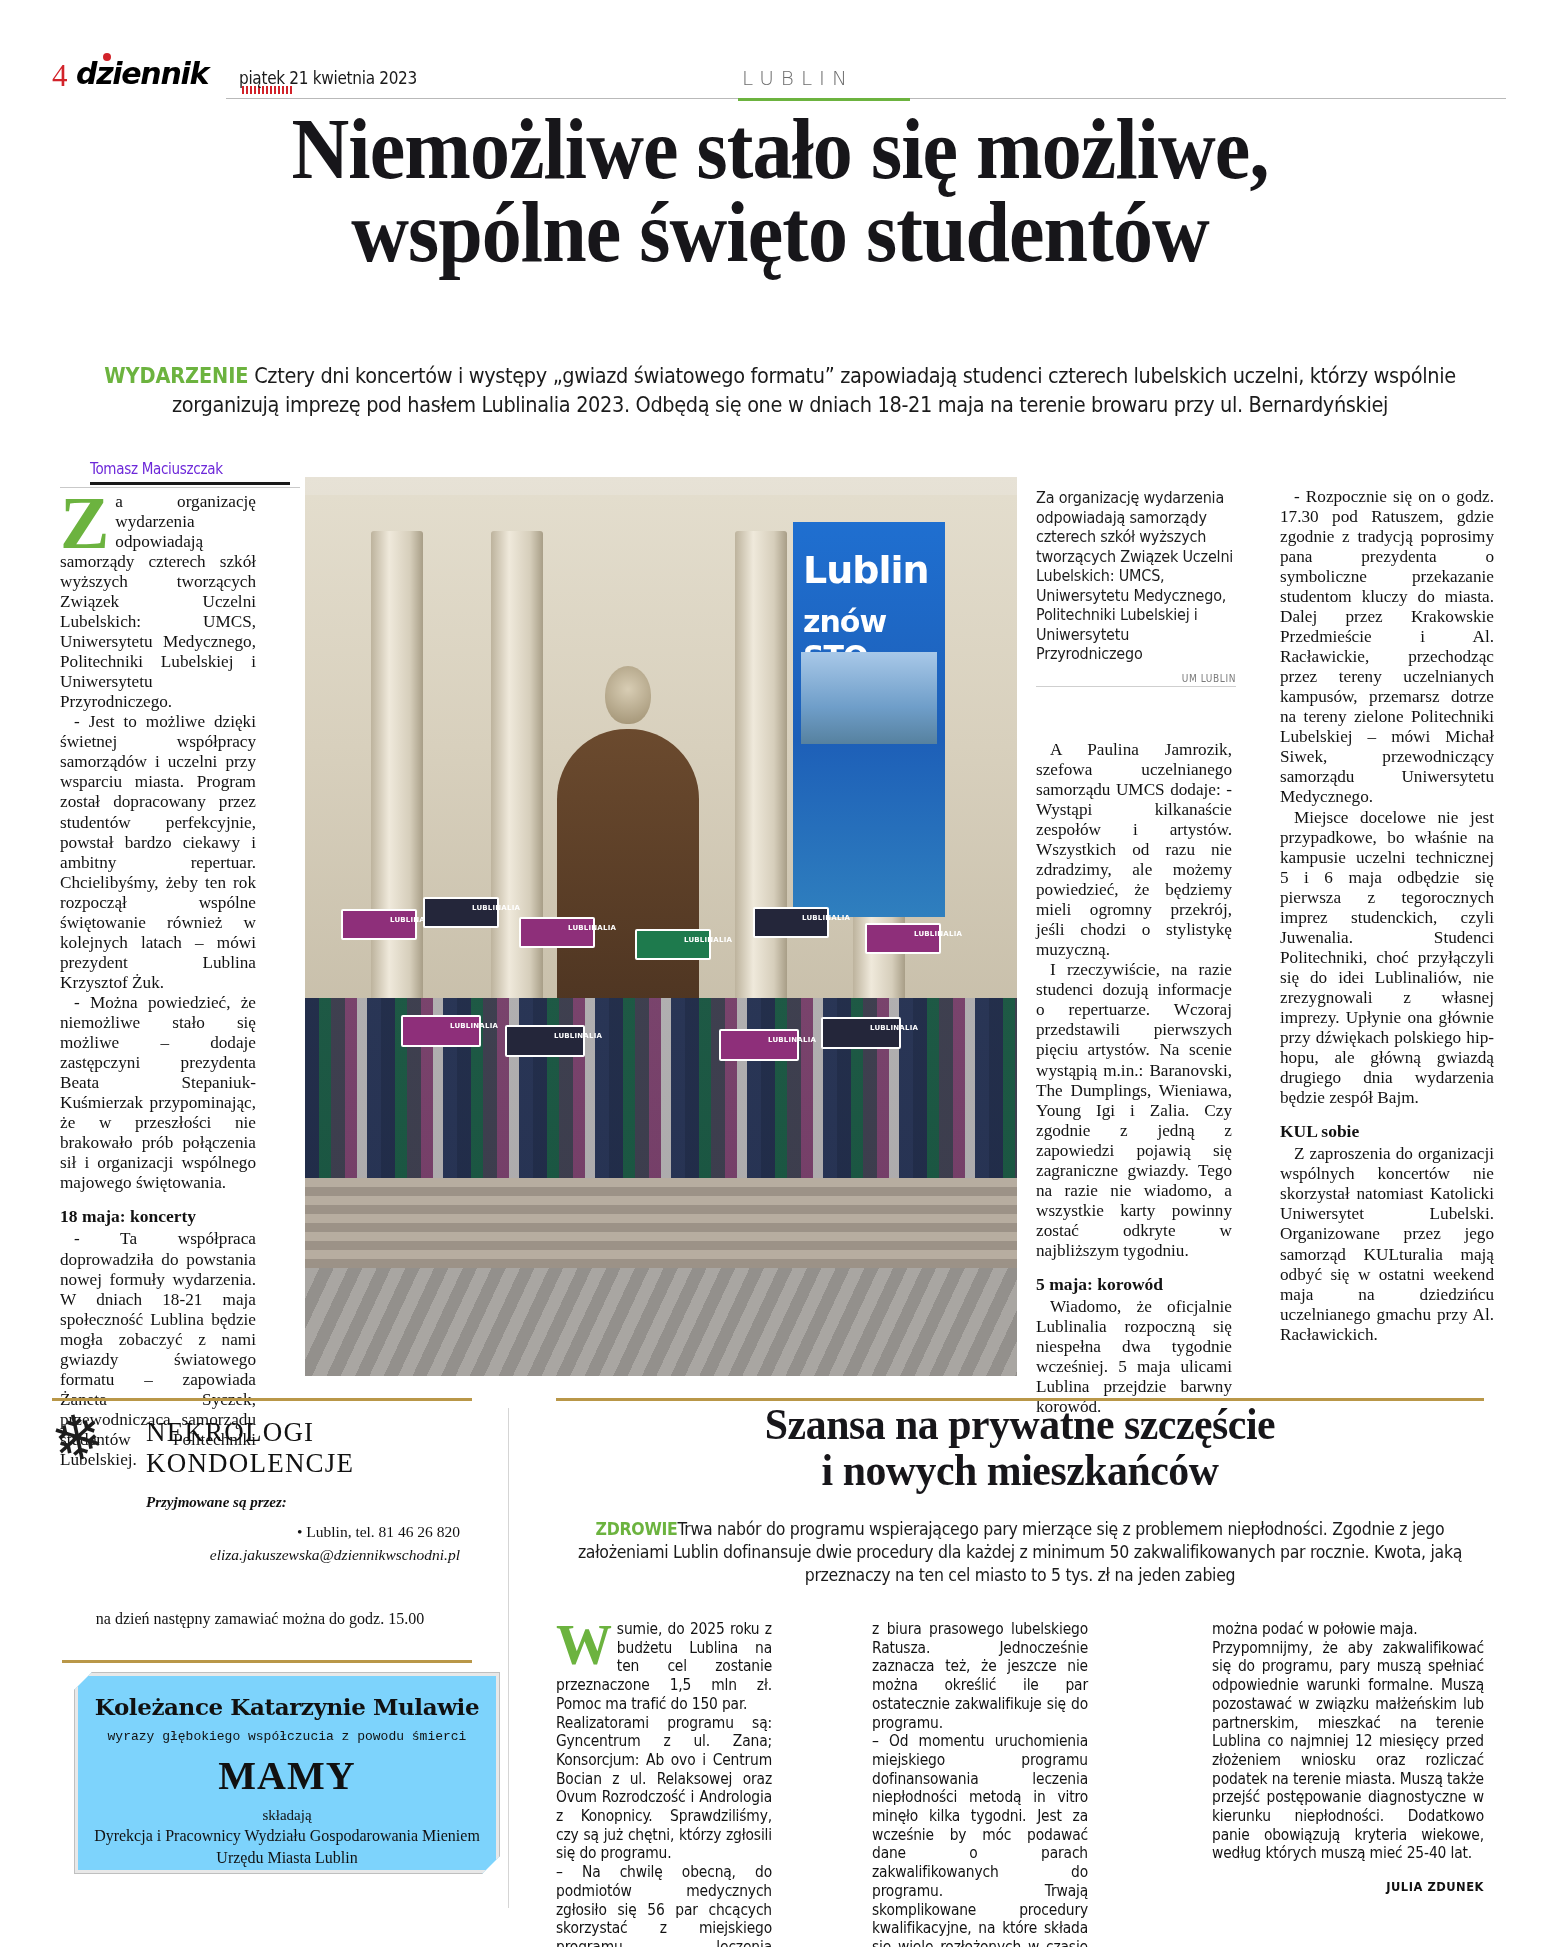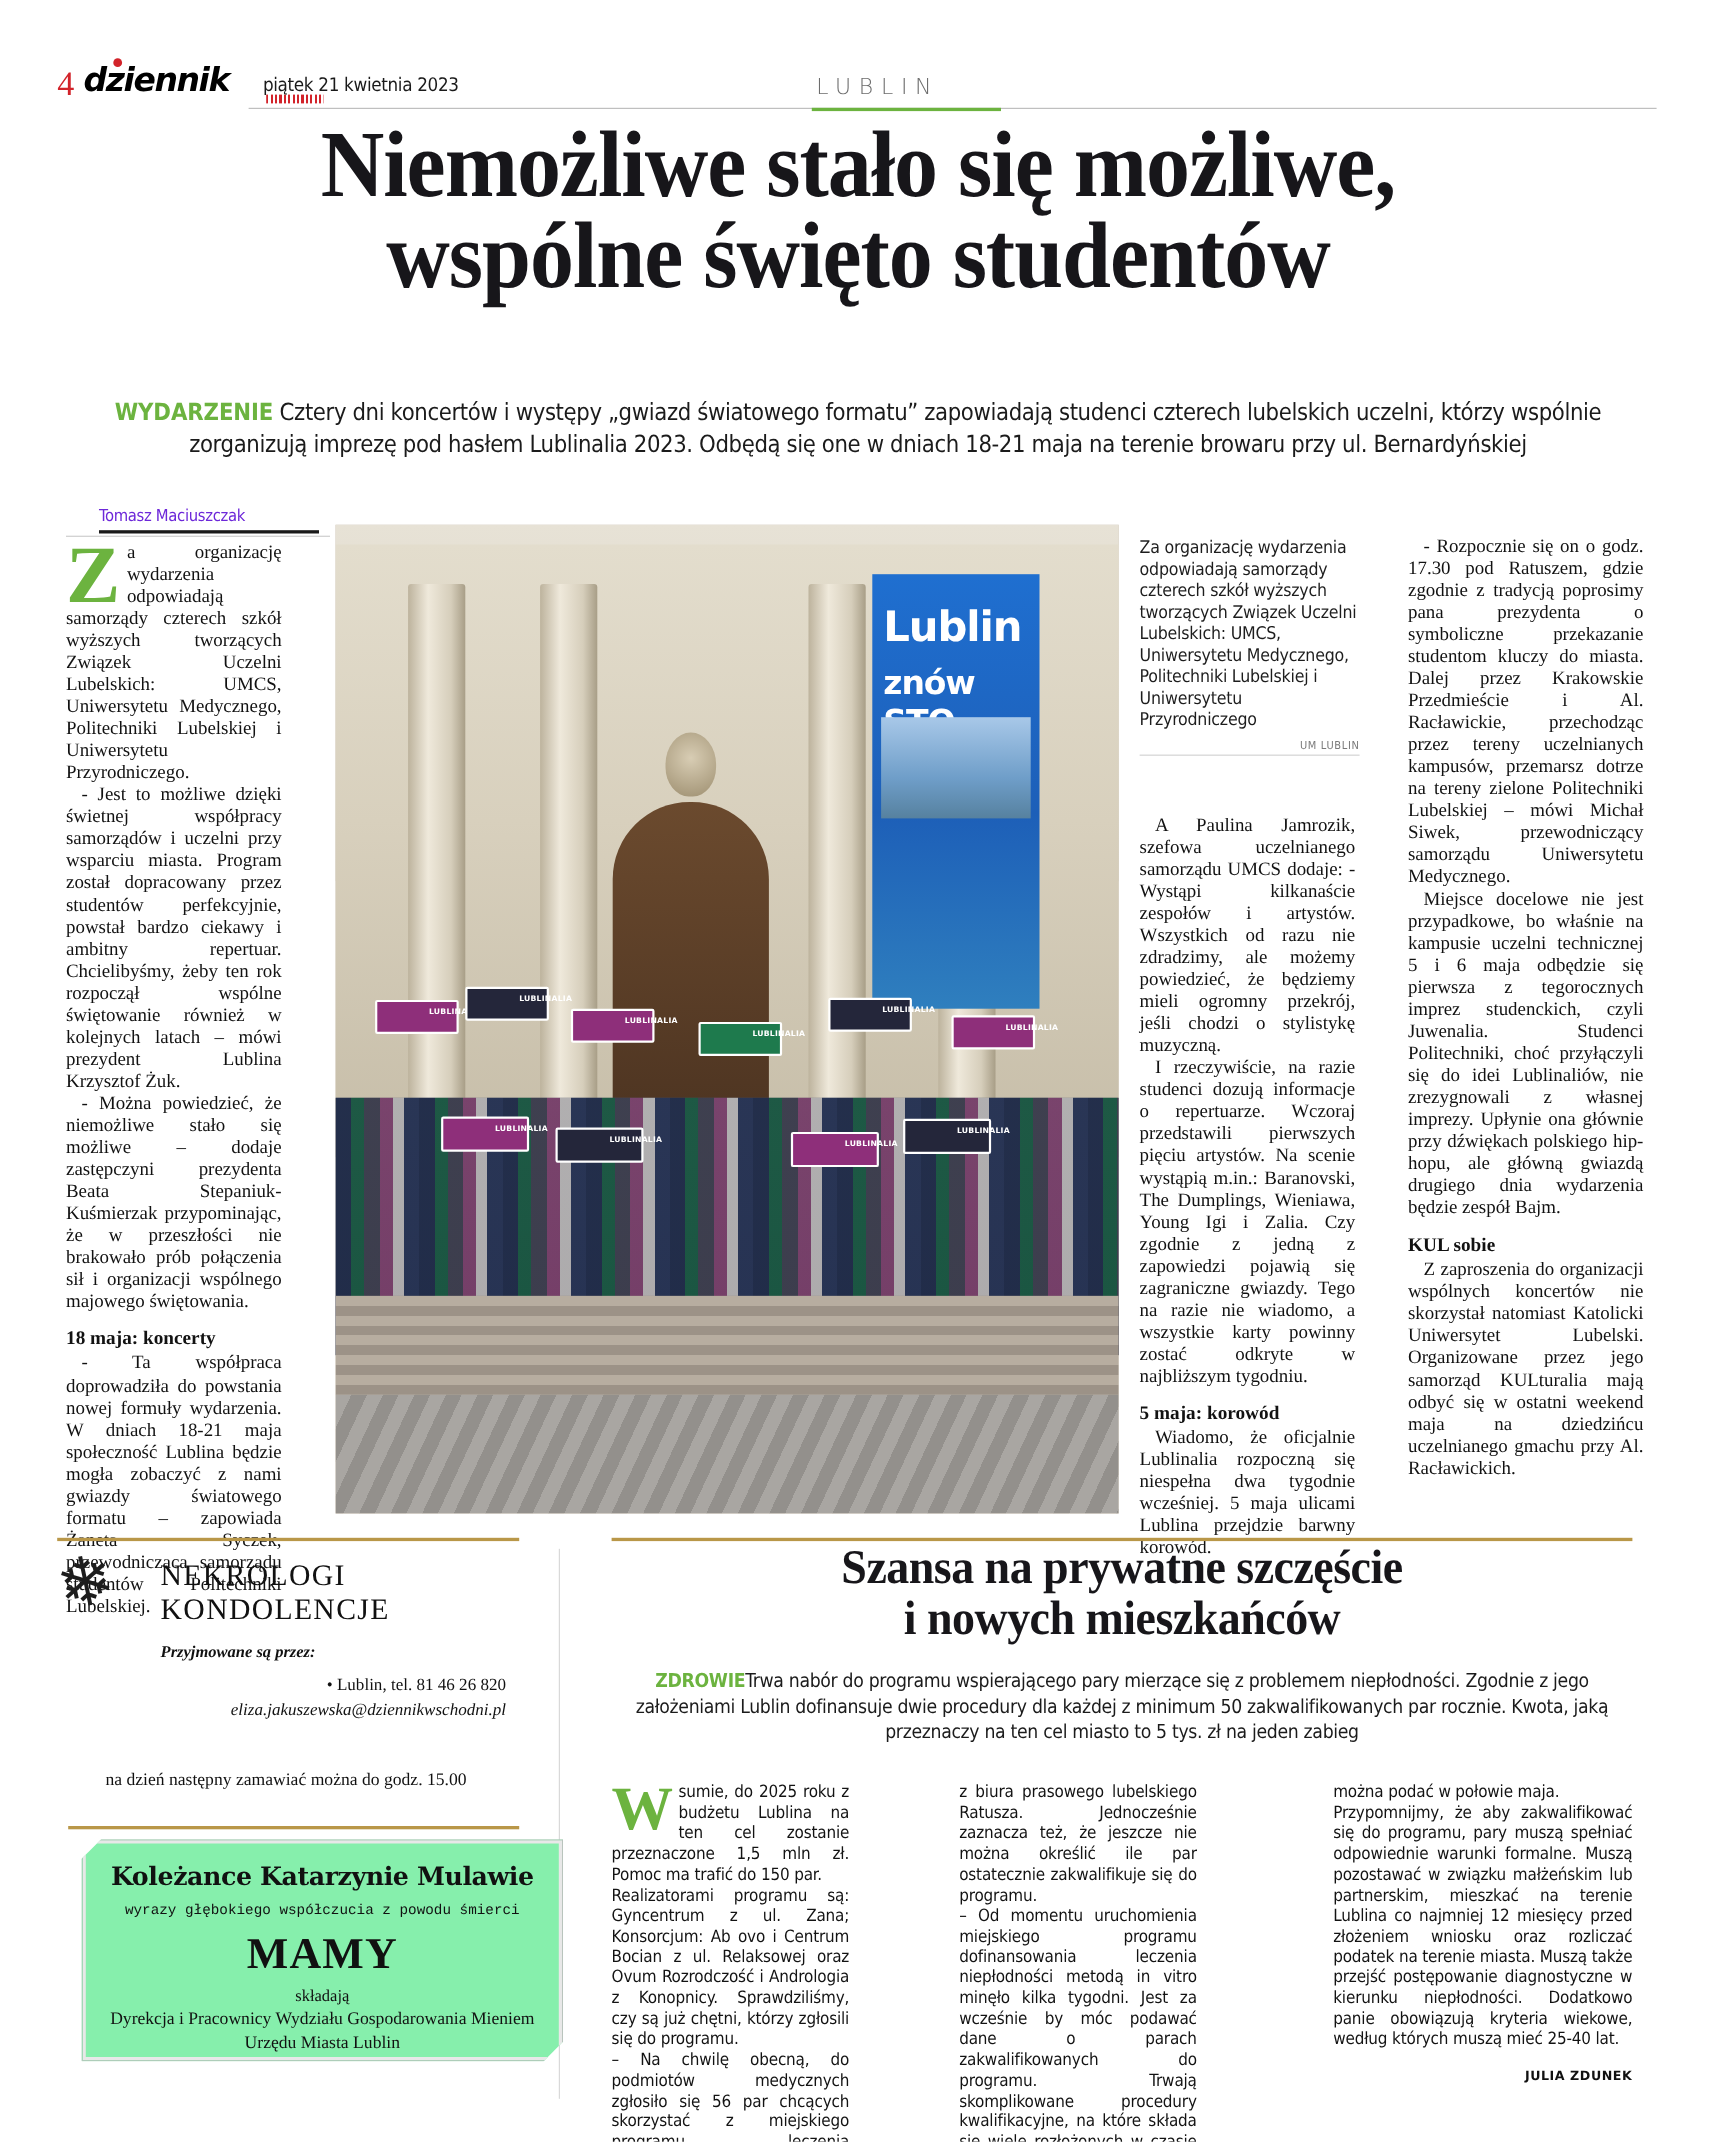--- a/index.html
+++ b/index.html
@@ -159,24 +159,23 @@
   }
   .nek-contact .em{font-style:italic;}
   .nek-note{
     position:absolute;left:60px;top:1610px;width:400px;text-align:center;
     font-family:"Liberation Serif",serif;font-size:16px;color:#111;
   }
 
   
   .obit{
     position:absolute;left:74px;top:1672px;width:424px;height:200px;
-    background:#86efac;border:1px solid #bfbfbf;
+    background:#7dd3fc;border:1px solid #bfbfbf;
     box-shadow:0 0 0 3px #e8e8e8 inset;
     clip-path:polygon(18px 0,100% 0,100% calc(100% - 18px),calc(100% - 18px) 100%,0 100%,0 18px);
-    padding-left:12px;
   }
   .obit-in{position:absolute;inset:8px;text-align:center;color:#111;}
   .ob-1{font-family:"DejaVu Serif",serif;font-weight:bold;font-size:23px;margin-top:12px;letter-spacing:-0.4px;}
   .ob-2{font-family:Liberation Mono, monospace;font-size:13px;margin-top:9px;}
   .ob-3{font-family:"Liberation Serif",serif;font-size:40px;font-weight:bold;margin-top:8px;letter-spacing:1px;}
   .ob-4{font-family:"Liberation Serif",serif;font-size:15px;margin-top:8px;}
   .ob-5{font-family:"Liberation Serif",serif;font-size:16px;line-height:1.22;margin-top:2px;}
   .ob-code{position:absolute;right:10px;bottom:-16px;font-size:10px;color:#555;
     font-family:"DejaVu Sans",sans-serif;}
 

